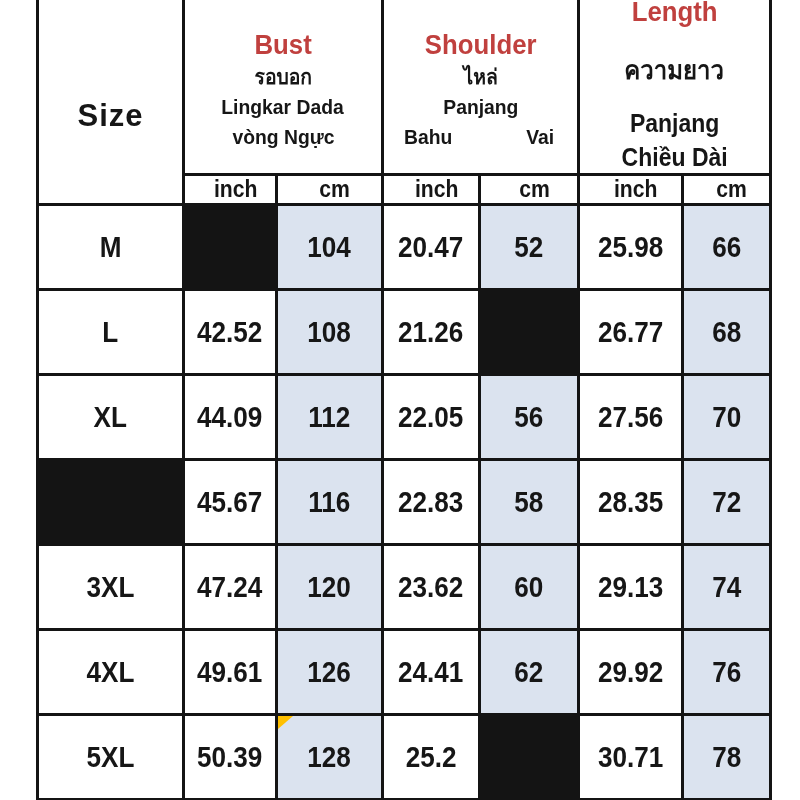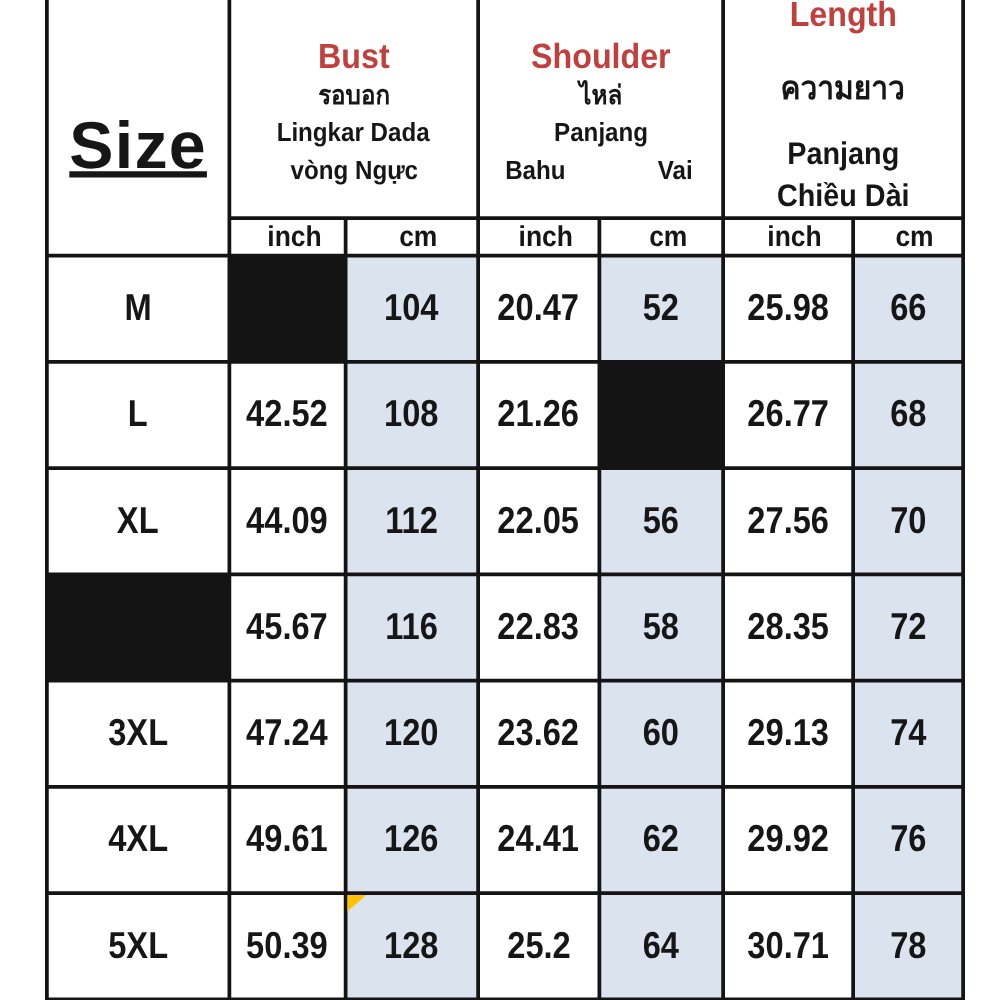--- a/index.html
+++ b/index.html
@@ -37,21 +37,21 @@
     flex-direction:column;
     justify-content:flex-start;
     padding-top:35px;
     text-align:center;
     line-height:30px;
   }
   .c-size{grid-area:1/1/3/2;padding-top:36px;}
   .c-bust{grid-area:1/2/2/4;}
   .c-shoulder{grid-area:1/4/2/6;}
   .c-length{grid-area:1/6/2/8;padding-top:3px;}
-  .size-title{font-size:53px;letter-spacing:1px;text-decoration:underline;}
+  .size-title{font-size:31px;letter-spacing:1px;}
   .red-label{color:var(--header-accent,#c0403e);font-size:28px;line-height:34px;}
   .subline{font-size:21px;line-height:30px;}
   .split{
     width:100%;box-sizing:border-box;
     display:flex;justify-content:space-between;
     padding:0 22px 0 18px;
     font-size:21px;line-height:30px;
   }
   
   .len-l1{font-size:28px;line-height:32px;}
@@ -254,23 +254,20 @@
     <div class="cell val" style="grid-area:9/2">
         <span class="cnd">50.39</span>
       </div>
     <div class="cell val cm marker-host" style="grid-area:9/3">
       <span class="corner-marker"></span>
       <span class="cnd">128</span>
     </div>
     <div class="cell val" style="grid-area:9/4">
         <span class="cnd">25.2</span>
       </div>
-    <div class="cell val cm" style="grid-area:9/5">
-        <span class="cnd">64</span>
-      </div>
     <div class="cell val" style="grid-area:9/6">
         <span class="cnd">30.71</span>
       </div>
     <div class="cell val cm" style="grid-area:9/7">
         <span class="cnd">78</span>
       </div>
 
   </div>
 </div>
 

